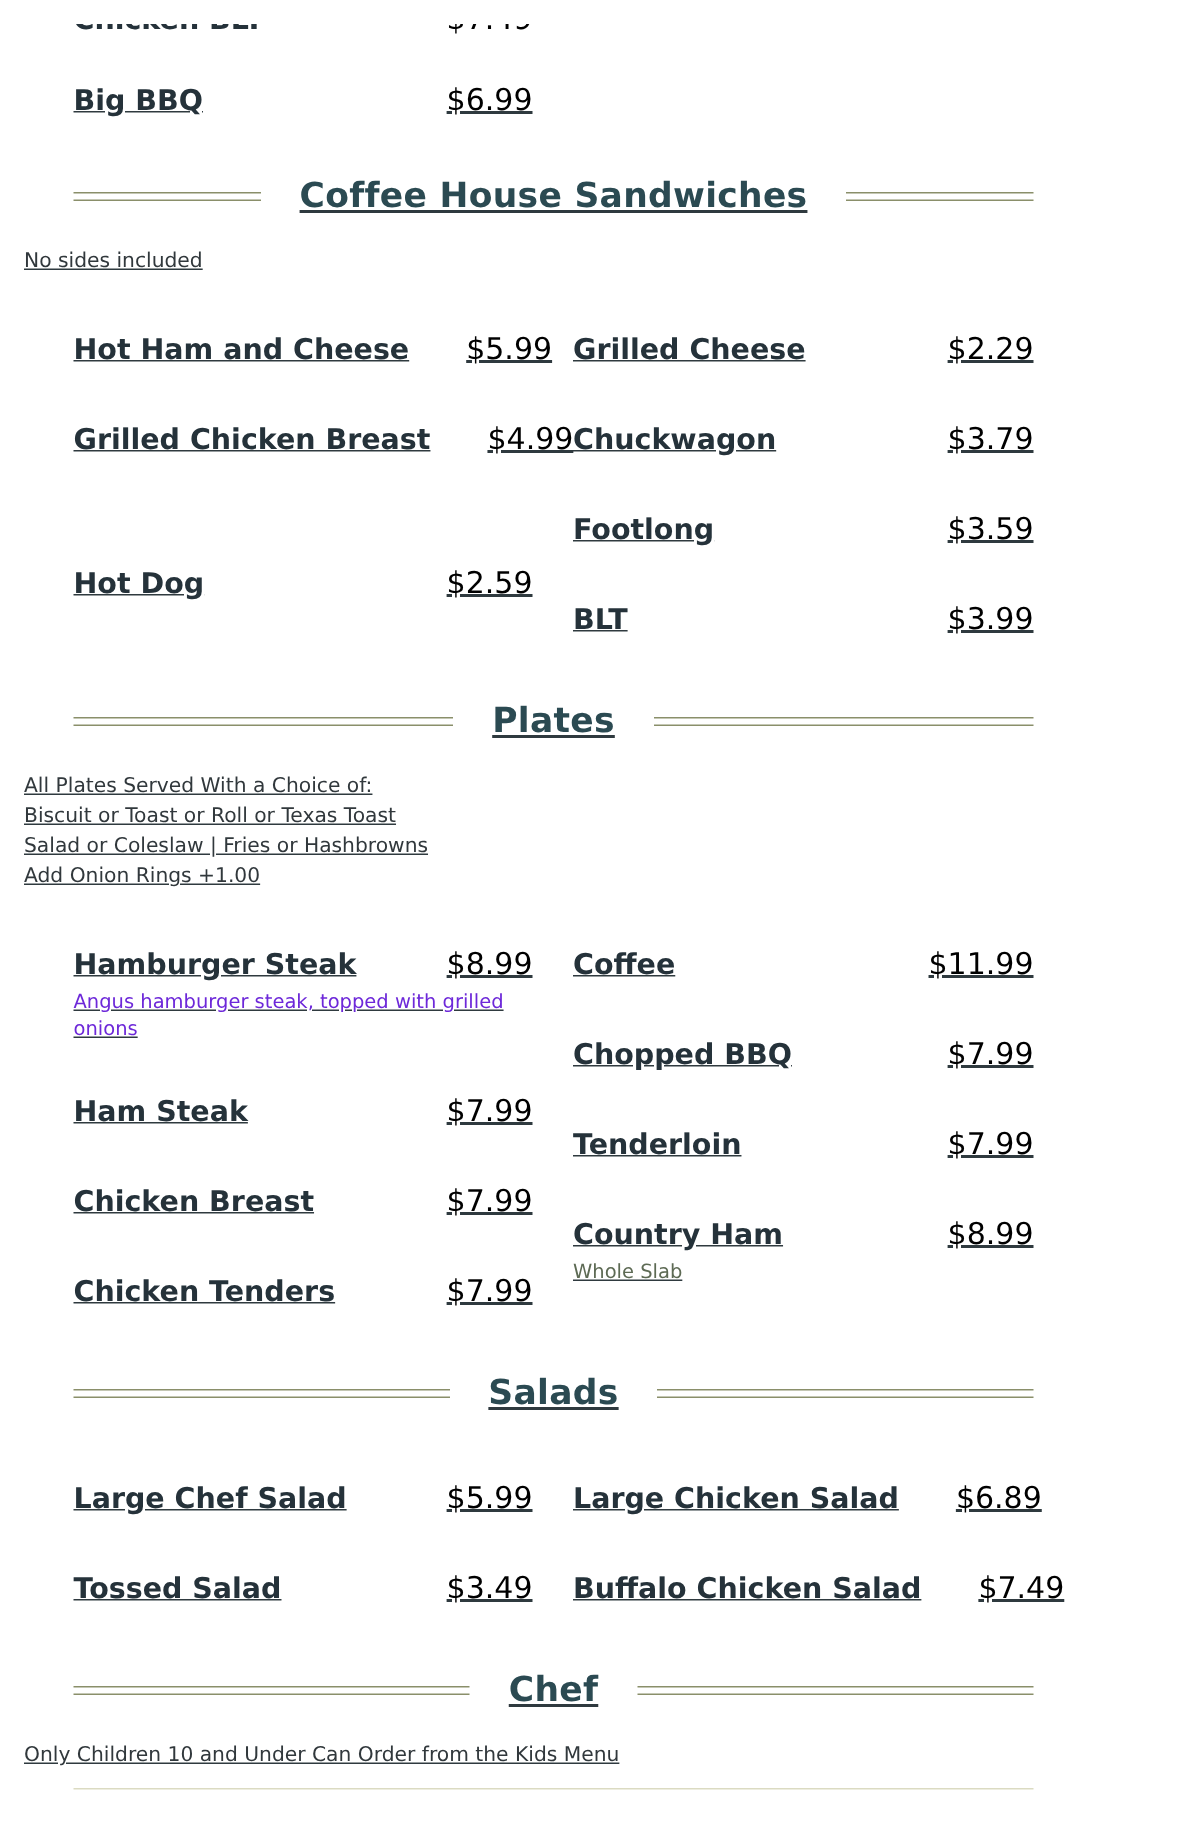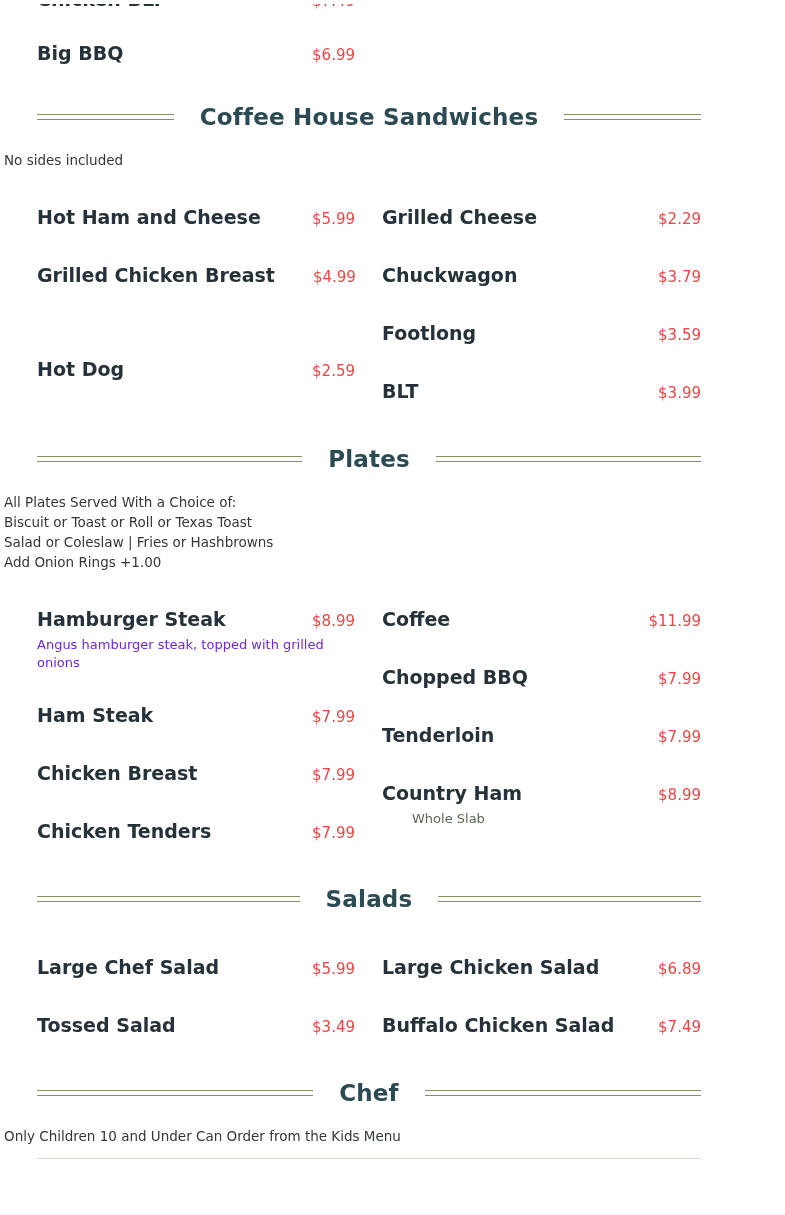--- a/index.html
+++ b/index.html
@@ -10,22 +10,23 @@
   body {
     width: 785px;
     min-height: 1215px;
     font-family: "DejaVu Sans", sans-serif;
     color: #2f3a3f;
     overflow: hidden;
   }
   .page {
     position: relative;
     width: 738px;
-    padding: 4px;
+    padding: 16px;
     box-sizing: border-box;
+    text-decoration: underline;
   }
 
   
   .clip-row {
     height: 14px;
     overflow: hidden;
     position: relative;
   }
   .clip-row .inner {
     position: absolute;
@@ -82,34 +83,34 @@
     justify-content: space-between;
     gap: 10px;
   }
   .item .name {
     font-size: 19px;
     font-weight: 700;
     color: #25323a;
     white-space: nowrap;
   }
   .item .price {
-    font-size: 15px;
+    font-size: 20px;
     font-weight: 400;
-    color: #ef4444;
+    color: #000000;
     white-space: nowrap;
     margin-left: 28px;
   }
   .desc {
     font-size: 13px;
     line-height: 18px;
     color: #6d28d9;
     margin-top: 6px;
     max-width: 310px;
   }
-  .desc.small { color: #5d6a54; margin-left: 30px; }
+  .desc.small { color: #5d6a54; }
   .sp-12 { height: 12px; }
   .sp-20 { height: 20px; }
   .sp-24 { height: 24px; }
   .sp-32 { height: 32px; }
   .sp-36 { height: 36px; }
   .sp-40 { height: 40px; }
   .sp-44 { height: 44px; }
 
   .bottom-fade {
     margin: 0 33px;

